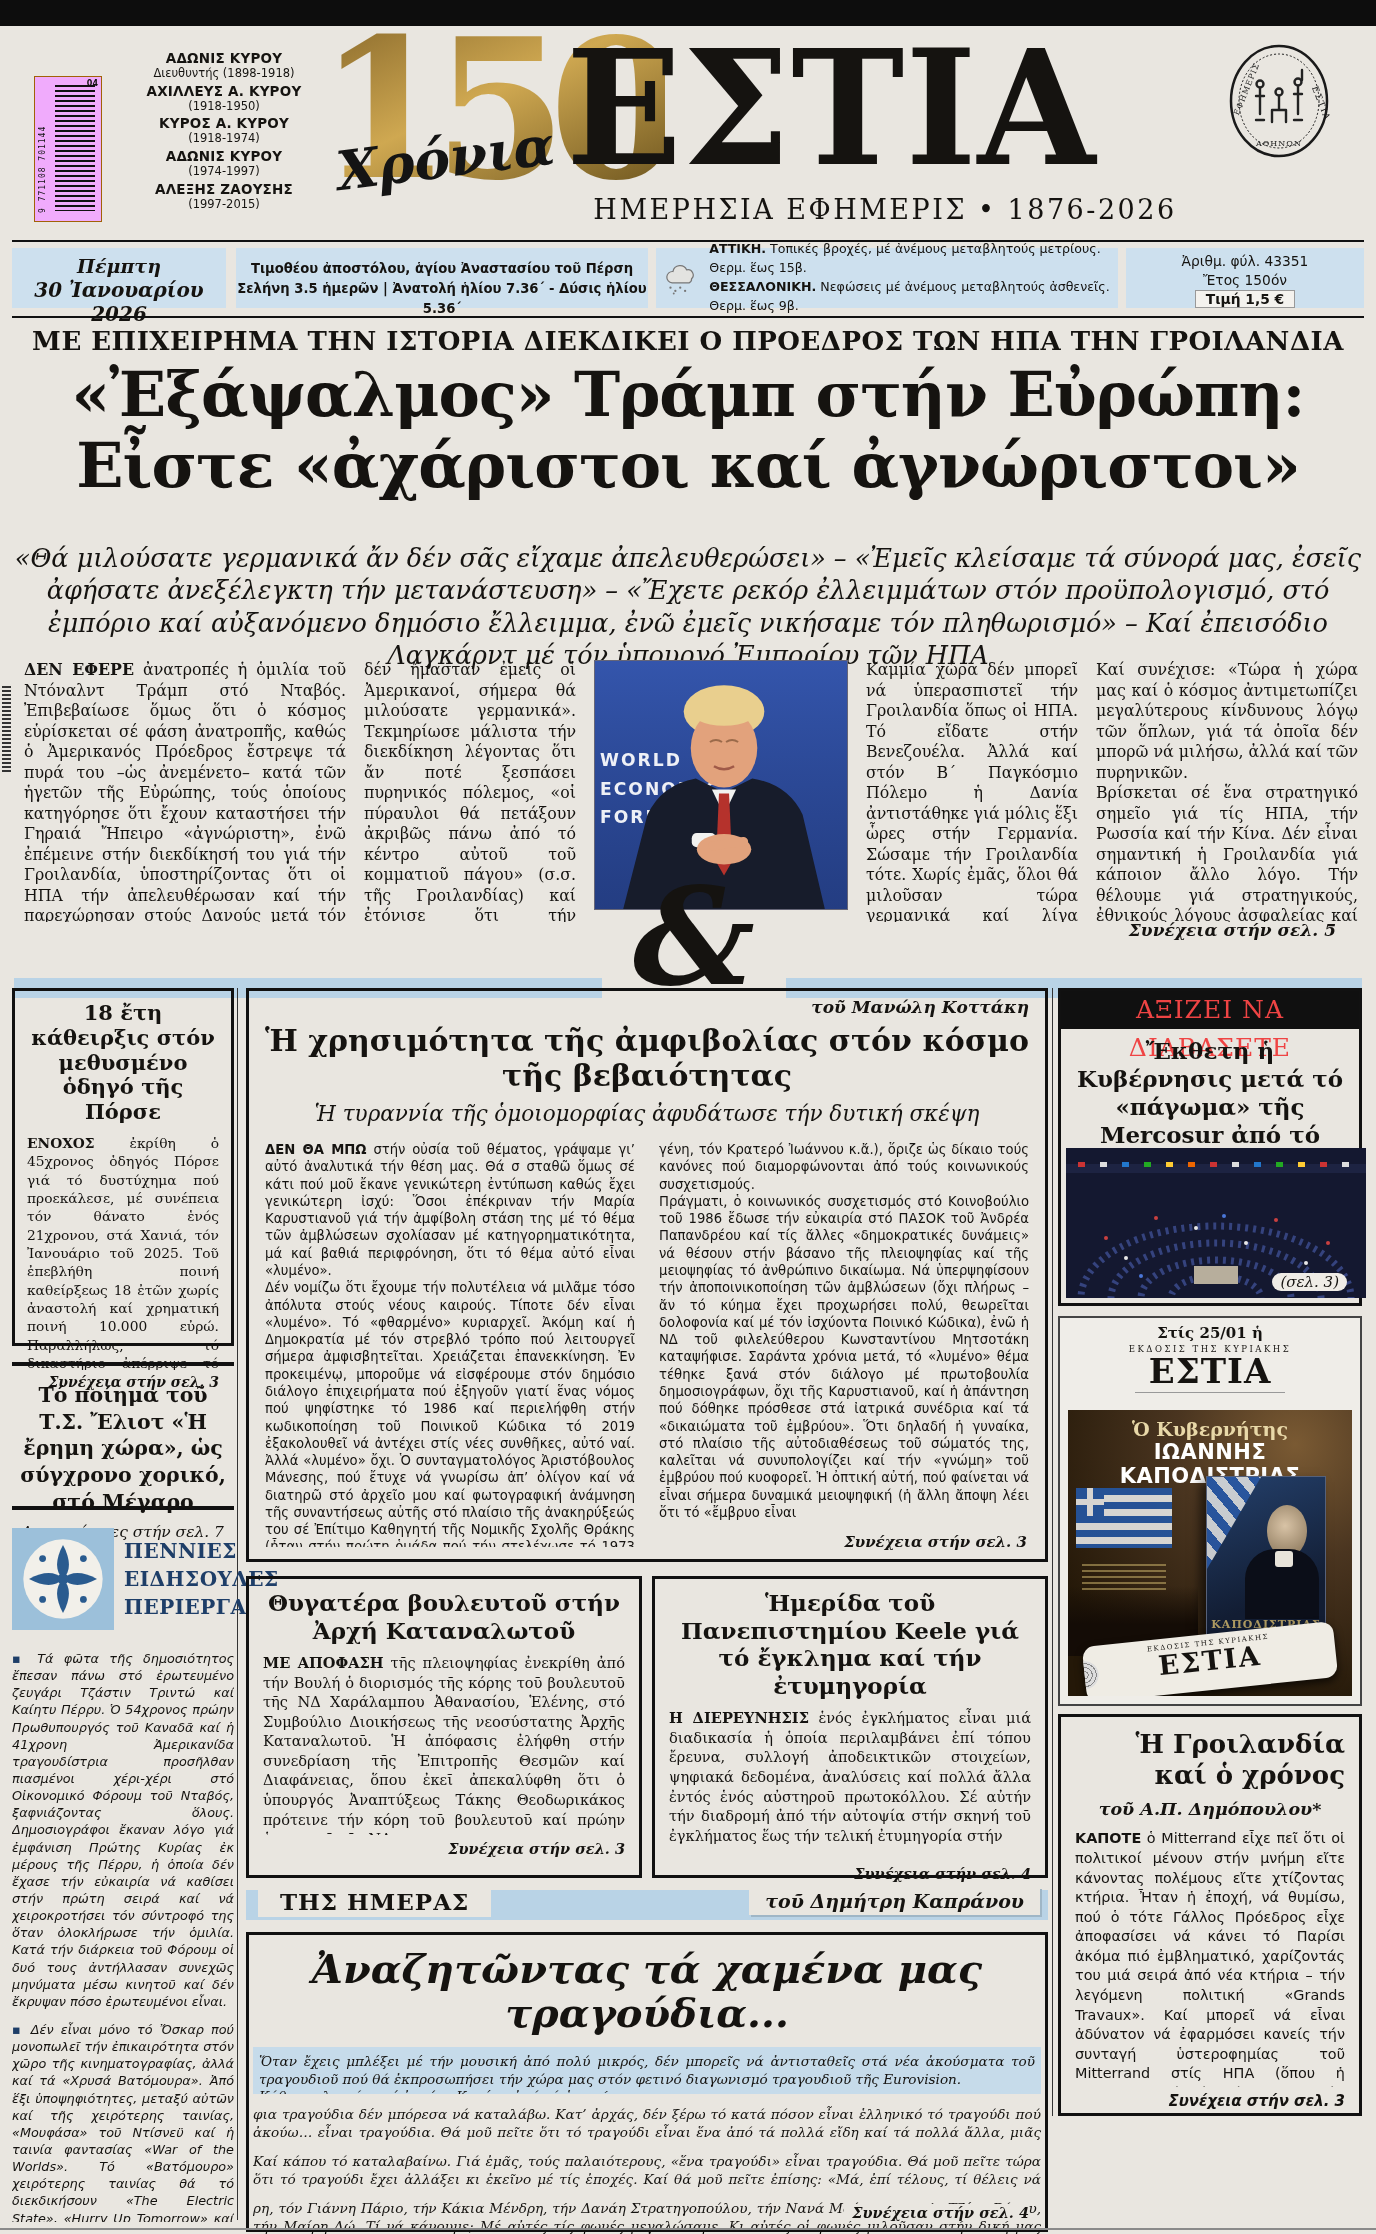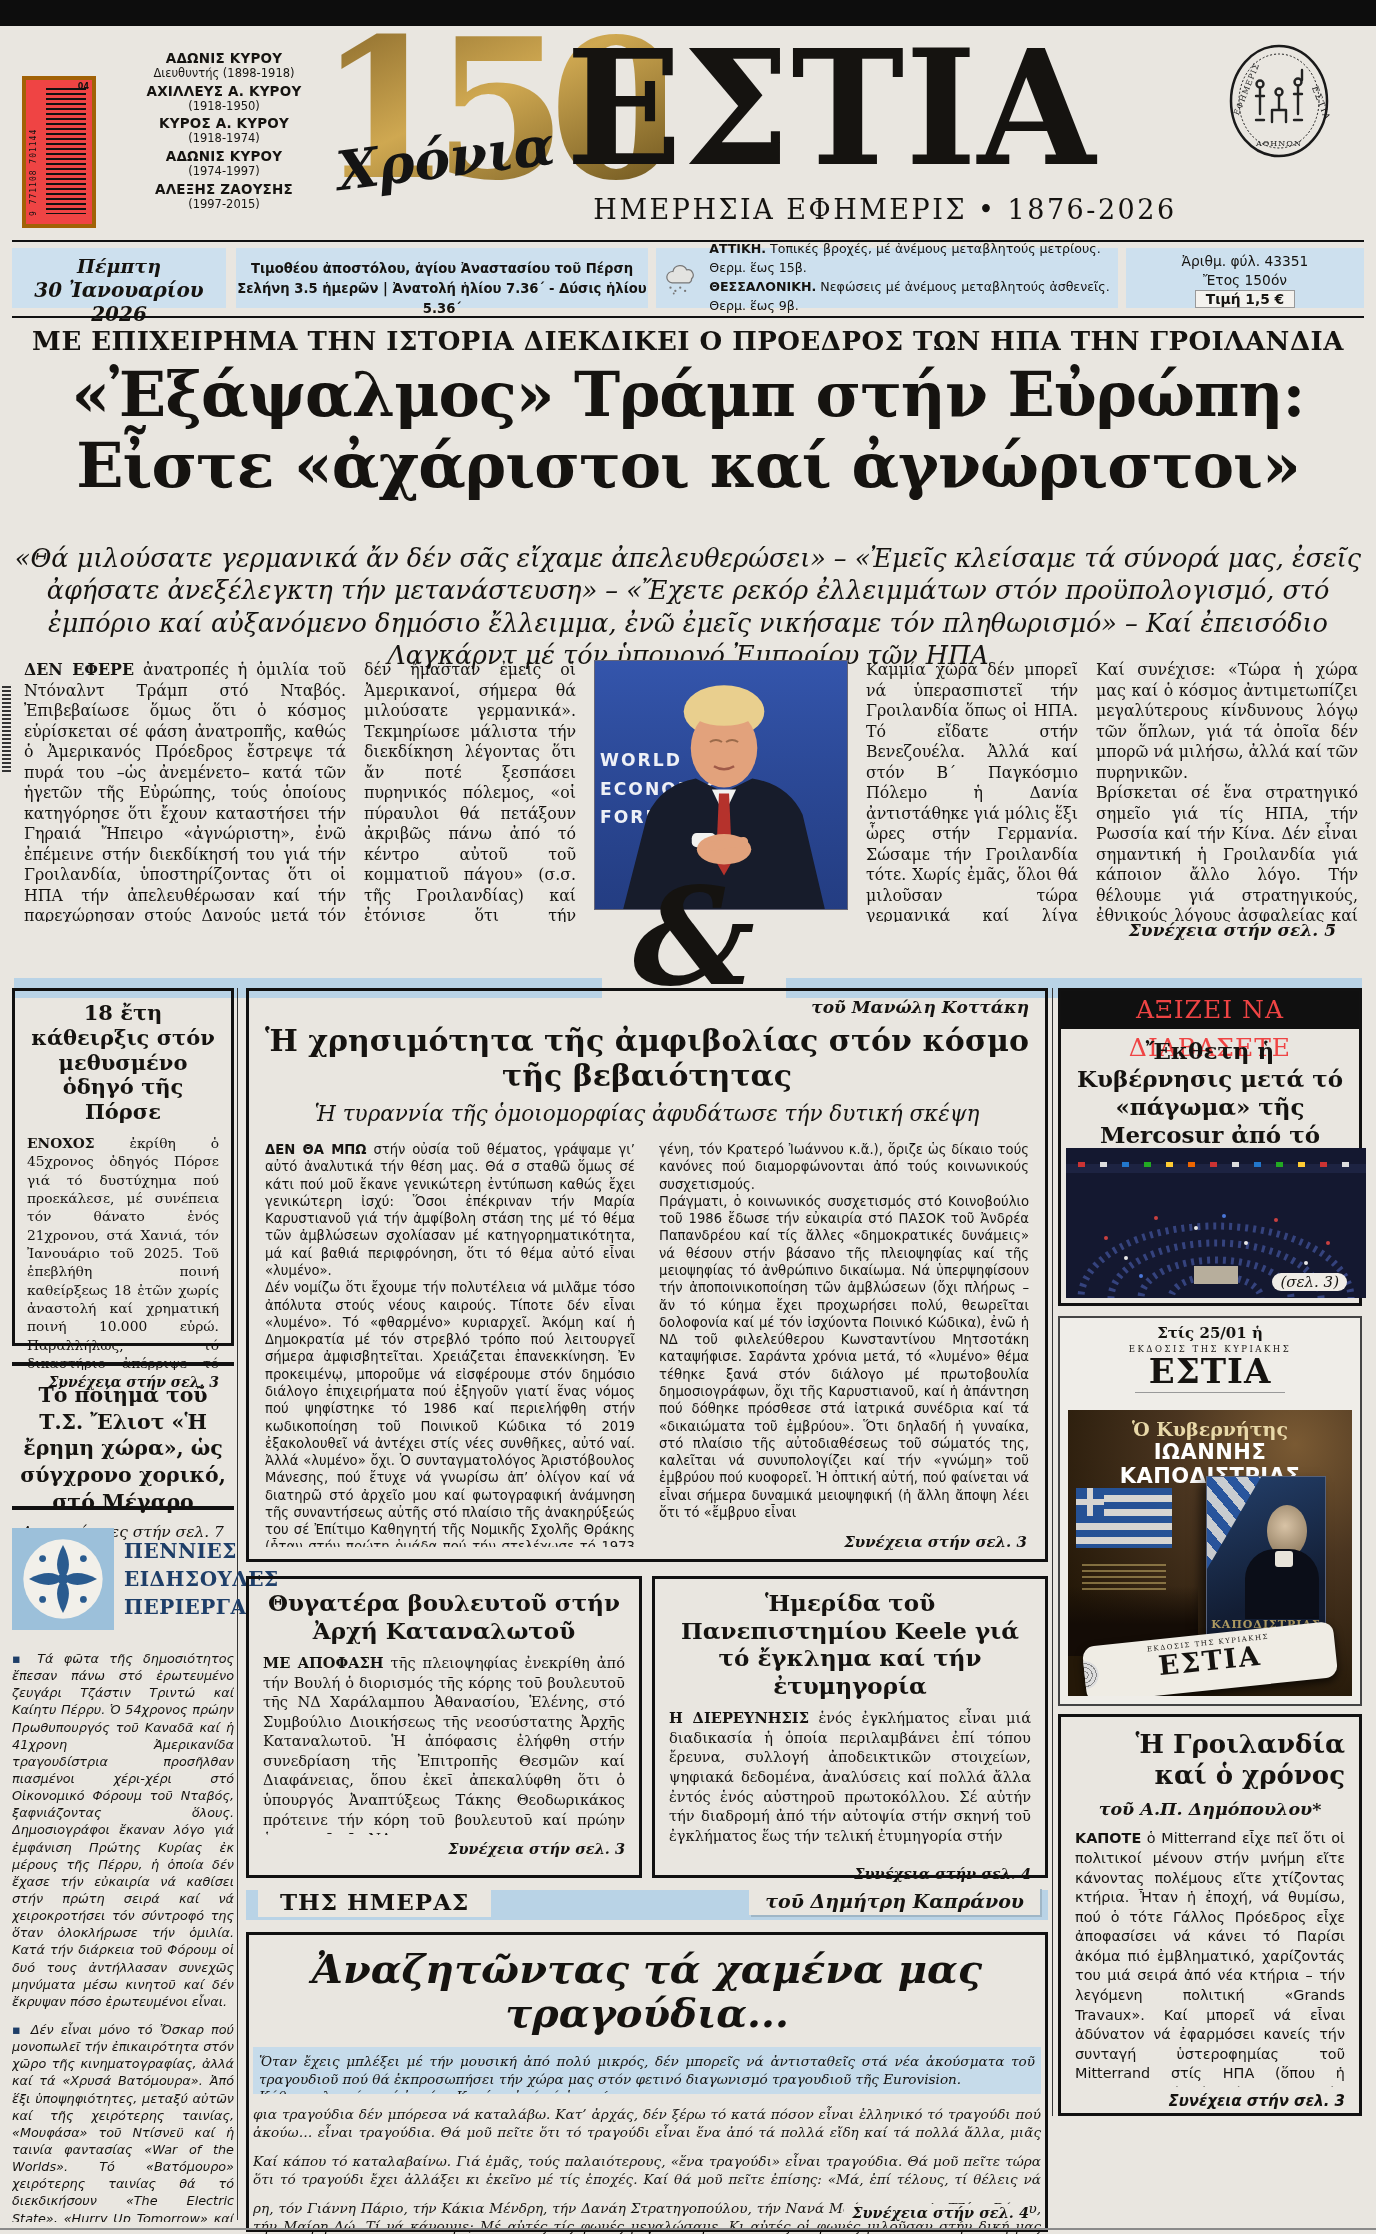--- a/index.html
+++ b/index.html
@@ -4,21 +4,21 @@
 <style>
   html,body{margin:0;padding:0;background:#cfccc6;}
   #page{position:relative;width:1376px;height:2234px;margin:0 auto;background:#e9e6e0;
         font-family:"DejaVu Serif",serif;color:#151310;overflow:hidden;}
   .rule{position:absolute;background:#111;}
   .it{font-style:italic;}
   .cont{font-weight:bold;font-style:italic;text-align:right;}
 
   
   #topbar{position:absolute;left:0;top:0;width:1376px;height:26px;background:#0d0d0d;}
-  #barcode{position:absolute;left:22px;top:76px;width:66px;height:144px;border:4px solid #a16207;background:#ef4444;}
+  #barcode{position:absolute;left:34px;top:76px;width:66px;height:144px;border:1px solid #a16207;background:#f0abfc;}
   .bc-bars{position:absolute;left:20px;top:8px;width:40px;height:126px;
            background:repeating-linear-gradient(180deg,#111 0 2px,transparent 2px 5px);}
   .bc-num{position:absolute;left:3px;top:8px;height:128px;writing-mode:vertical-rl;transform:rotate(180deg);
           font:8px "DejaVu Sans Mono",monospace;color:#111;letter-spacing:1px;}
   .bc-corner{position:absolute;right:3px;top:2px;font:700 8px "DejaVu Sans",sans-serif;}
   #directors{position:absolute;left:104px;top:50px;width:240px;text-align:center;}
   .dname{font:700 13.5px "DejaVu Sans",sans-serif;letter-spacing:.2px;line-height:1.25;}
   .dnote{font:11.5px "DejaVu Sans",sans-serif;line-height:1.2;margin-bottom:2px;}
   #anniv-num{position:absolute;left:318px;top:14px;font:700 192px/1 "DejaVu Serif",serif;letter-spacing:-18px;
              background:linear-gradient(155deg,#8d6d2e 5%,#cfa851 45%,#6e561f 95%);

